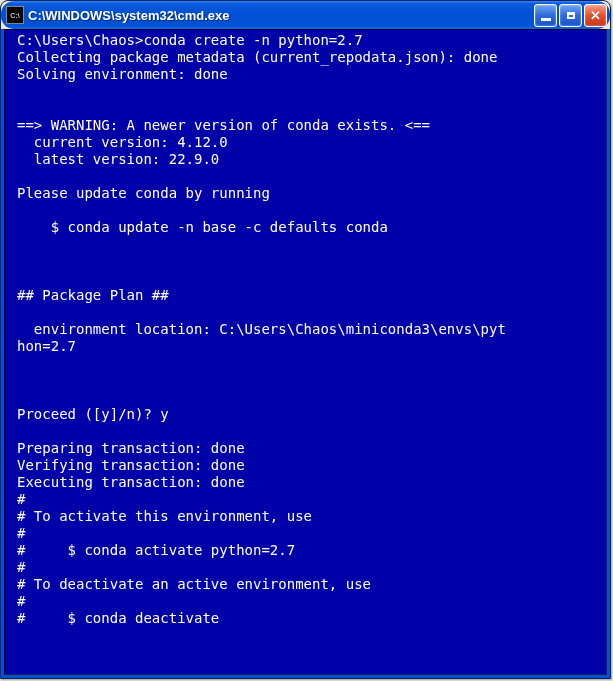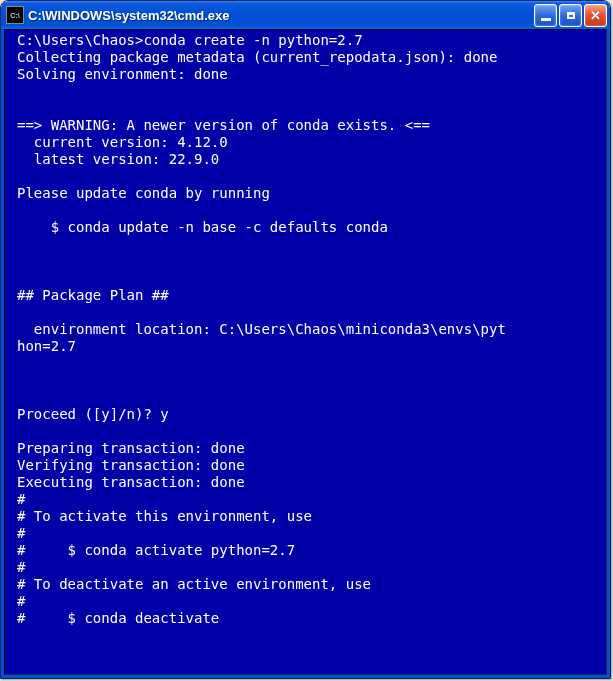--- a/index.html
+++ b/index.html
@@ -20,20 +20,21 @@
     position: relative;
     box-shadow: 1px 1px 2px rgba(0,0,0,0.3);
   }
   .titlebar {
     height: 28px;
     background: linear-gradient(to bottom, #3c8bf0 0%, #0a5be0 8%, #0251d4 40%, #0251d4 88%, #0566f0 100%);
     display: flex;
     align-items: center;
     padding: 0 3px 0 5px;
     position: relative;
+    border-radius: 13px;
   }
   .titlebar-icon {
     width: 16px;
     height: 16px;
     background: #000;
     border: 1px solid #888;
     display: flex;
     align-items: center;
     justify-content: center;
     margin-right: 4px;

